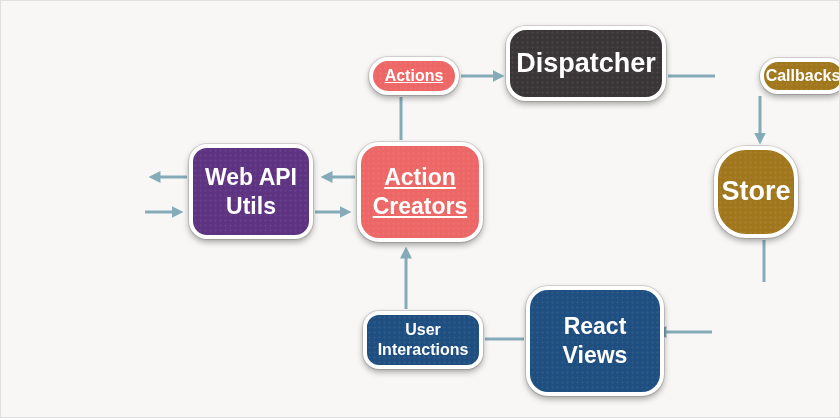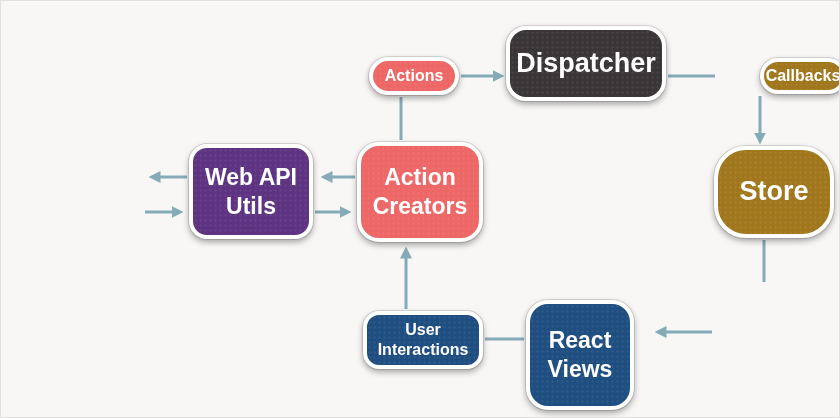--- a/index.html
+++ b/index.html
@@ -15,42 +15,42 @@
   }
   .node{
     position:absolute; box-sizing:border-box;
     display:flex; align-items:center; justify-content:center; text-align:center;
     color:var(--text); font-weight:700; line-height:1.25;
     border:4px solid #ffffff;
     box-shadow:0 0 0 1px rgba(0,0,0,0.12), 0 3px 6px rgba(0,0,0,0.35);
     background-image:radial-gradient(rgba(255,255,255,0.06) 1px, transparent 1.2px);
     background-size:5px 5px;
   }
-  .c-red{background-color:var(--red);}
+  .c-red{background-color:var(--red);text-decoration:underline;}
   .c-dark{background-color:var(--dark);}
   .c-gold{background-color:var(--gold);}
   .c-gray{background-color:var(--gray);}
   .c-purple{background-color:var(--purple);justify-content:flex-end;}
   .c-blue{background-color:var(--blue);}
   .c-green{background-color:var(--green);}
 
   .lbl-lg{font-size:27px;}
   .lbl-md{font-size:23px;}
   .lbl-sm{font-size:16px;}
 
   
   .n-web-api          {left:22px;  top:143px; width:120px; height:95px;  border-radius:18px;}
   .n-web-api-utils    {left:188px; top:143px; width:124px; height:95px;  border-radius:18px;}
   .n-action-creators  {left:356px; top:141px; width:126px; height:100px; border-radius:22px;justify-content:center;}
   .n-actions          {left:368px; top:56px;  width:90px;  height:38px;  border-radius:19px;}
   .n-dispatcher       {left:505px; top:25px;  width:160px; height:75px;  border-radius:20px;}
   .n-callbacks        {left:716px; top:57px;  width:86px;  height:36px;  border-radius:18px;margin-left:43px;}
-  .n-store            {left:713px; top:145px; width:120px; height:92px;  border-radius:32px;}
+  .n-store            {left:713px; top:145px; width:84px; height:92px;  border-radius:32px;}
   .n-user-interactions{left:362px; top:310px; width:120px; height:58px;  border-radius:16px;}
-  .n-react-views      {left:525px; top:299px; width:108px; height:110px; border-radius:22px;}
+  .n-react-views      {left:525px; top:285px; width:138px; height:110px; border-radius:22px;}
   .n-change-events    {left:713px; top:283px; width:103px; height:117px; border-radius:16px;}
 
   .wires{position:absolute; left:0; top:0; width:840px; height:418px; pointer-events:none;}
   .wires line{stroke:var(--arrow); stroke-width:3;}
   .wires .head{fill:var(--arrow);}
   .node .lbl{padding:0 6px;}
 </style>
 </head>
 <body>
 

